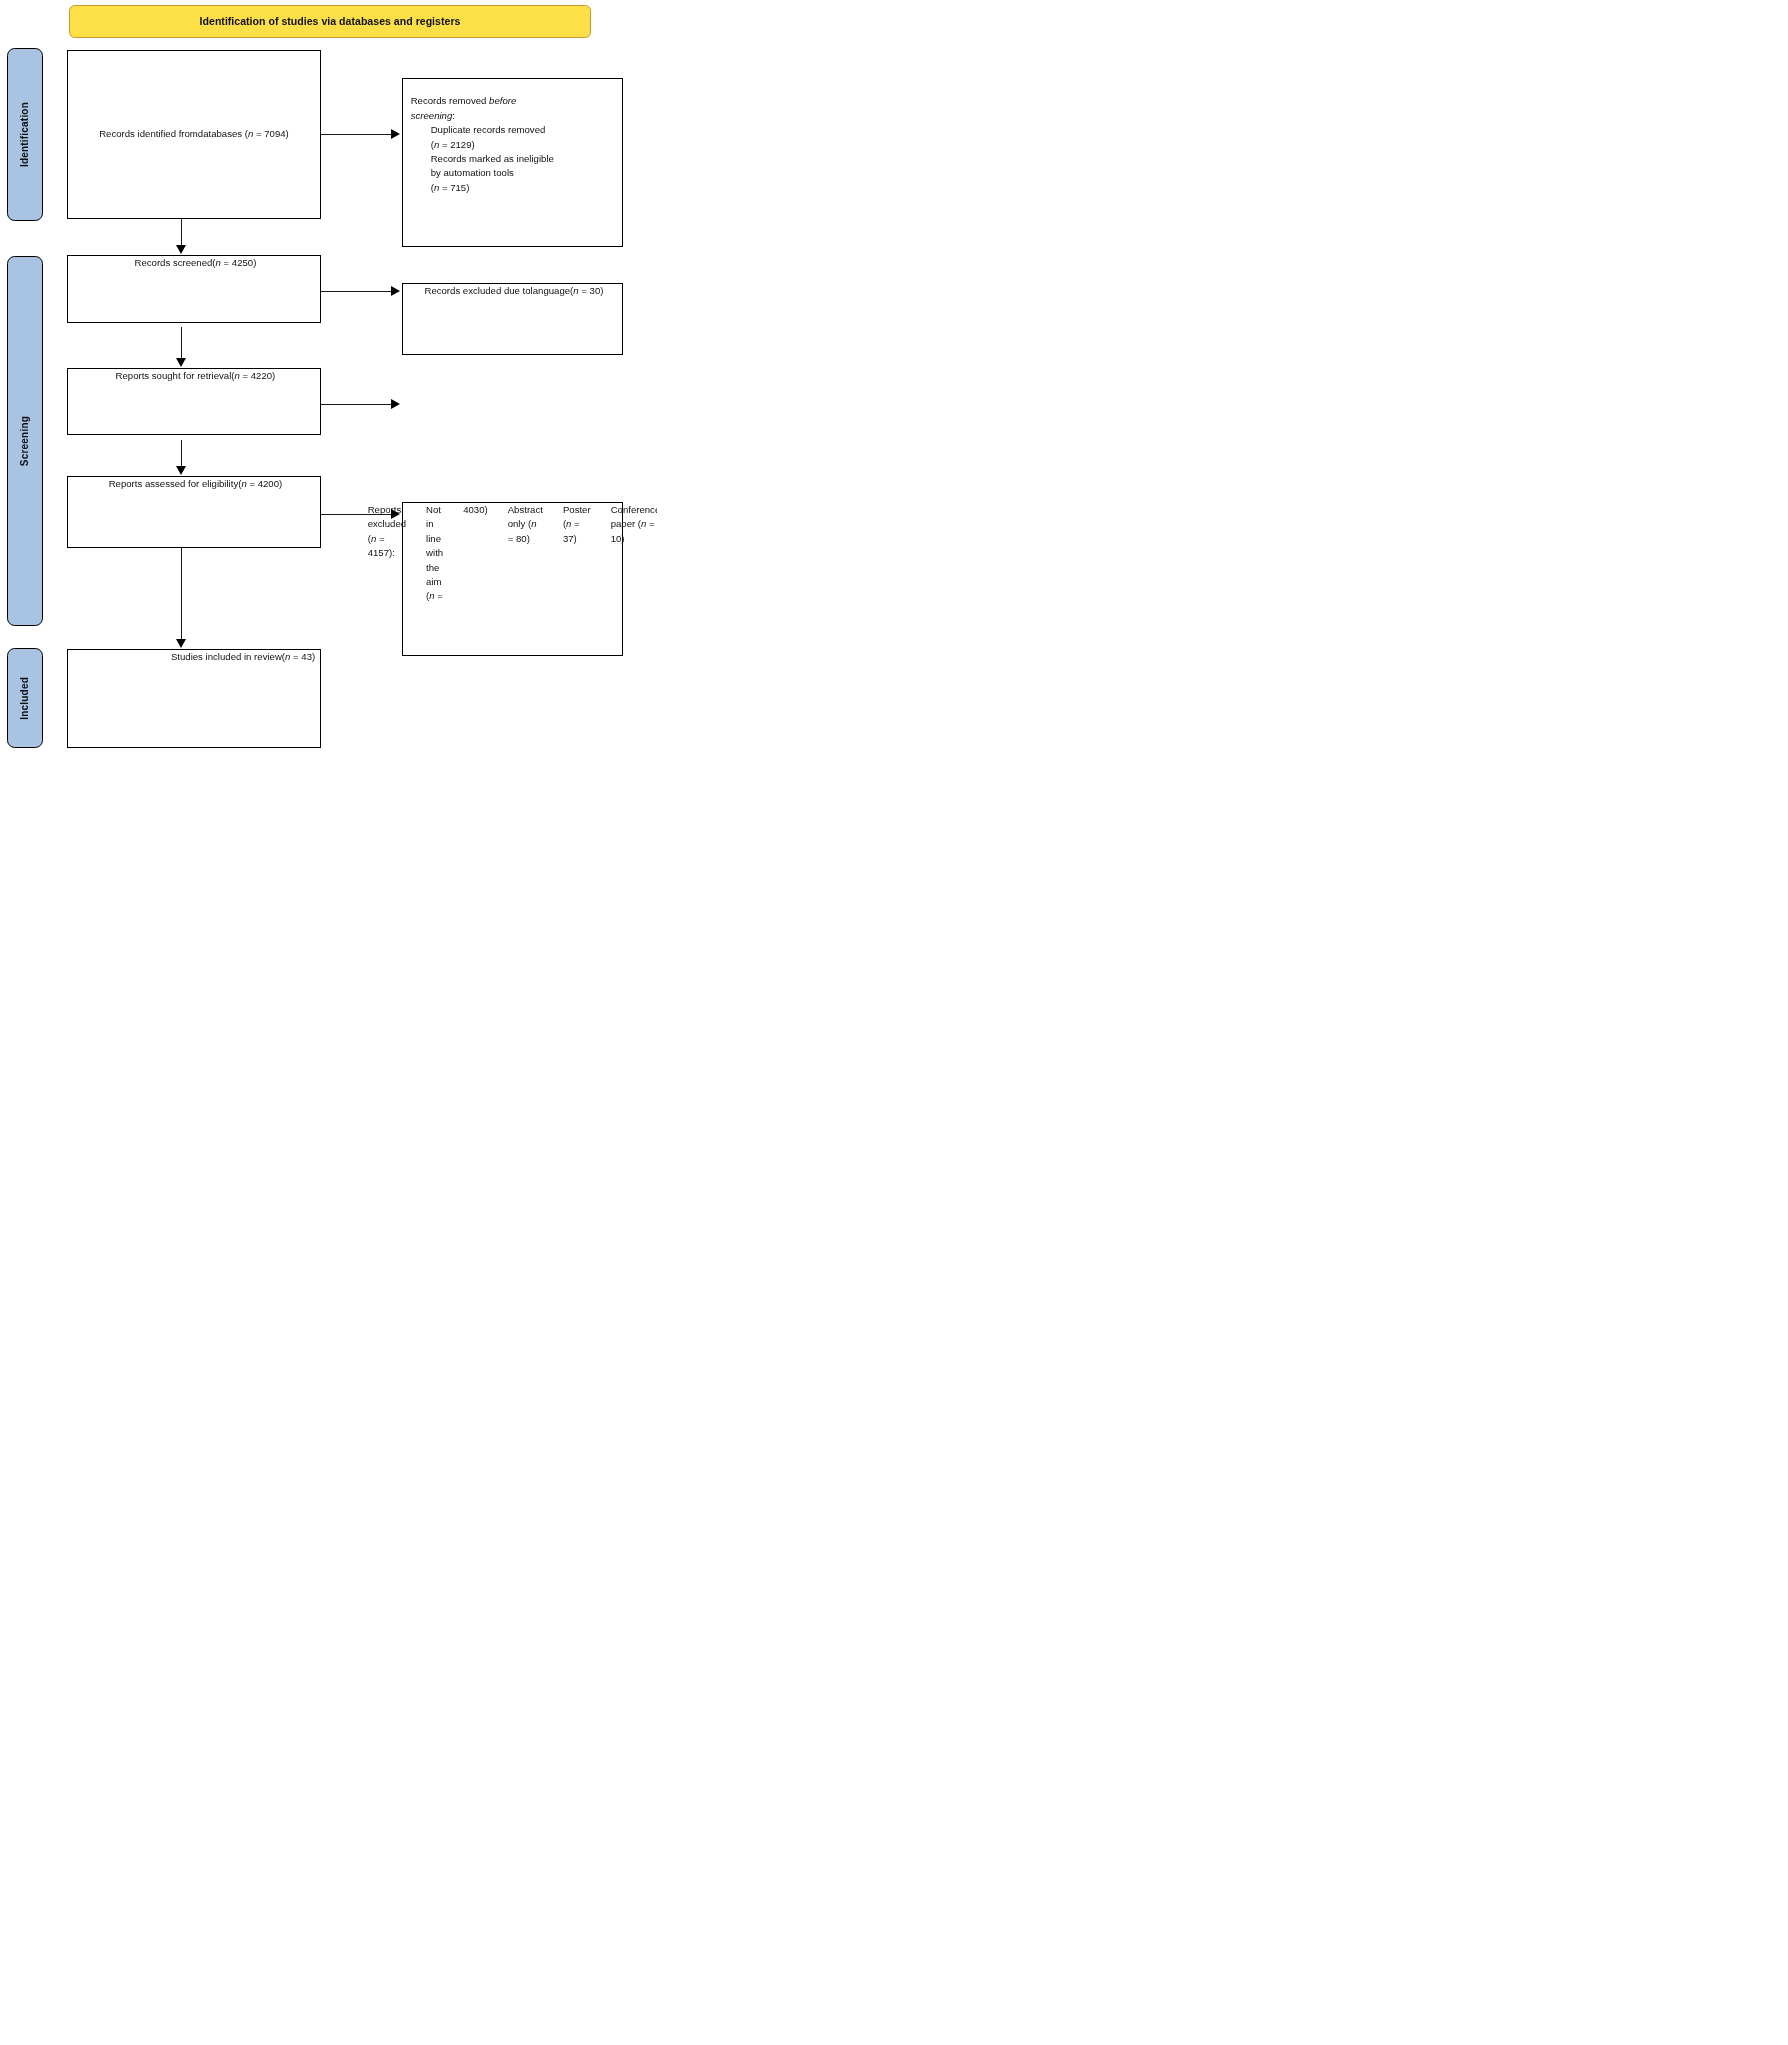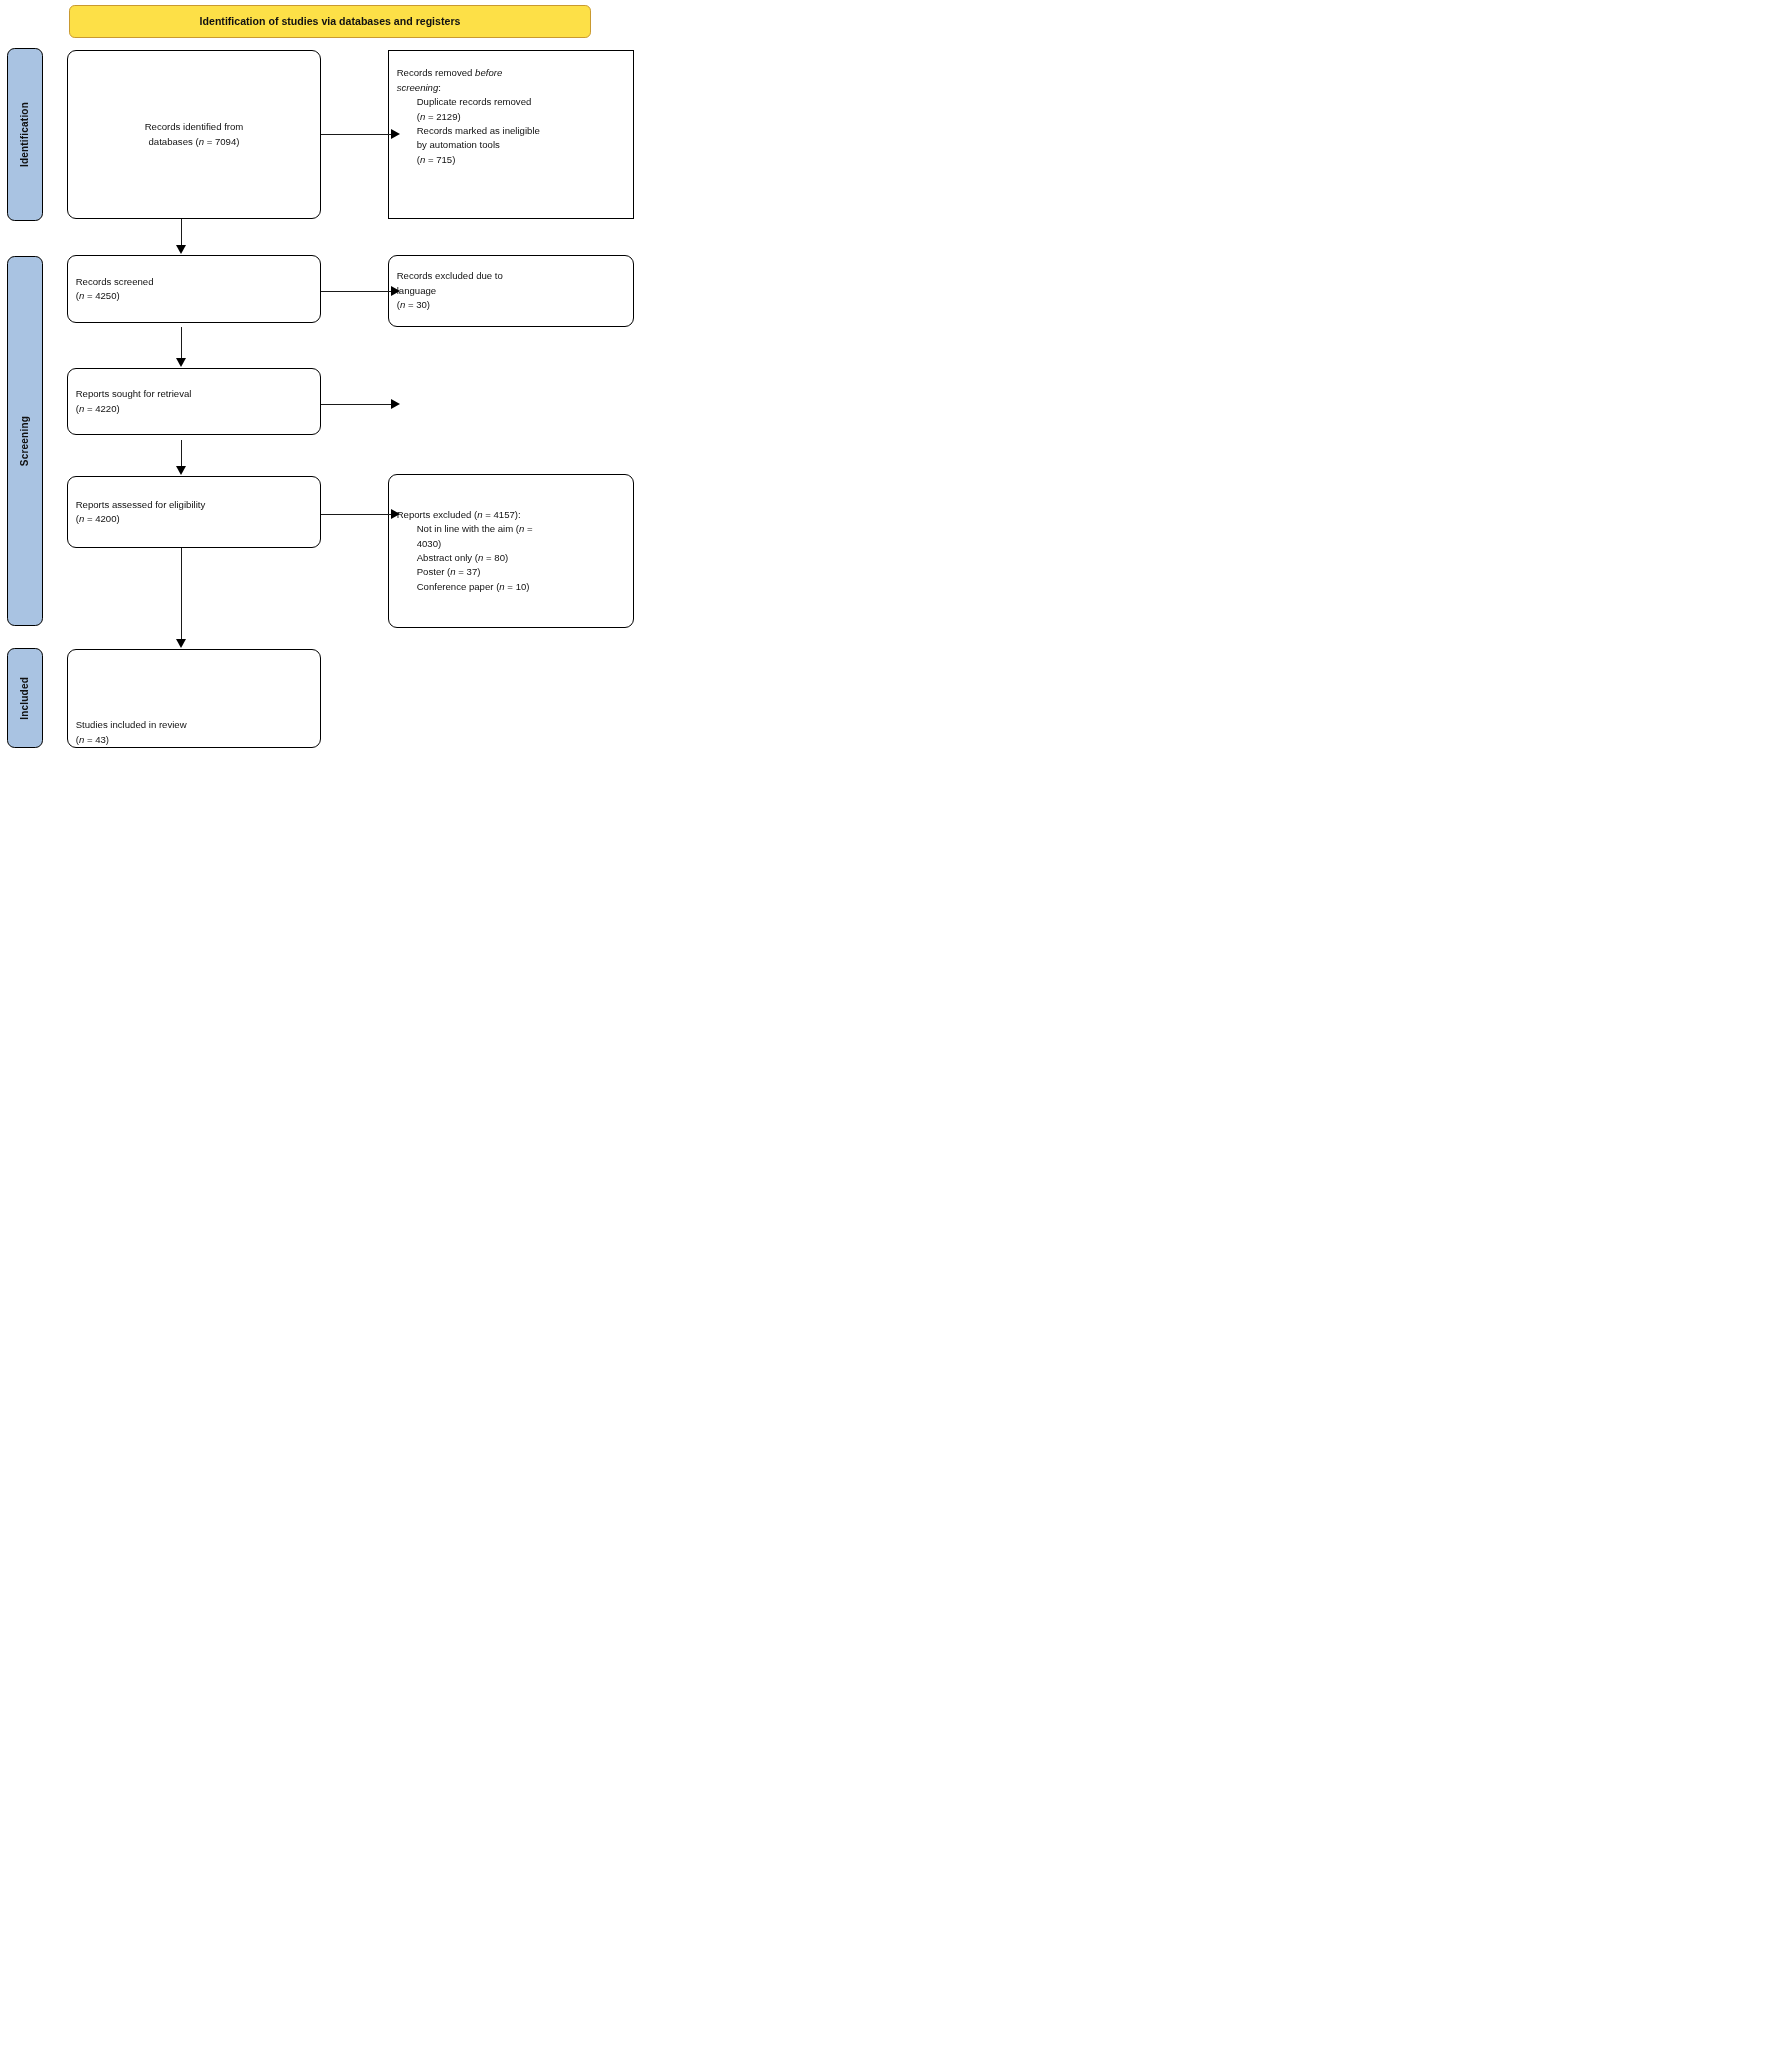--- a/index.html
+++ b/index.html
@@ -38,22 +38,22 @@
     white-space:nowrap;
   }
   .box{
     position:absolute;
     background:#ffffff;
     border:1.4px solid #000;
     box-sizing:border-box;
     font-size:9.6px;line-height:14.4px;
   }
   .col-left{left:67px;width:254px;}
-  .col-right{left:388px;width:246px;}
-  .v-center{display:flex;flex-direction:column;justify-content:center;border-radius:9px;}
+  .col-right{left:402px;width:221px;margin-top:28px;}
+  .v-center{display:flex;flex-direction:row;justify-content:center;}
   .pad-left{padding-left:7.7px;padding-right:4.8px;}
   .h-center{align-items:center;text-align:center;}
   .top-pad{padding-top:15.4px;}
   .ind{margin-left:20px;}
   .it{font-style:italic;}
   .arrow-line-h{position:absolute;height:1px;background:#1a1a1a;}
   .arrow-head-right{
     position:absolute;width:0;height:0;
     border-left:9.6px solid #000;
     border-top:5.3px solid transparent;

